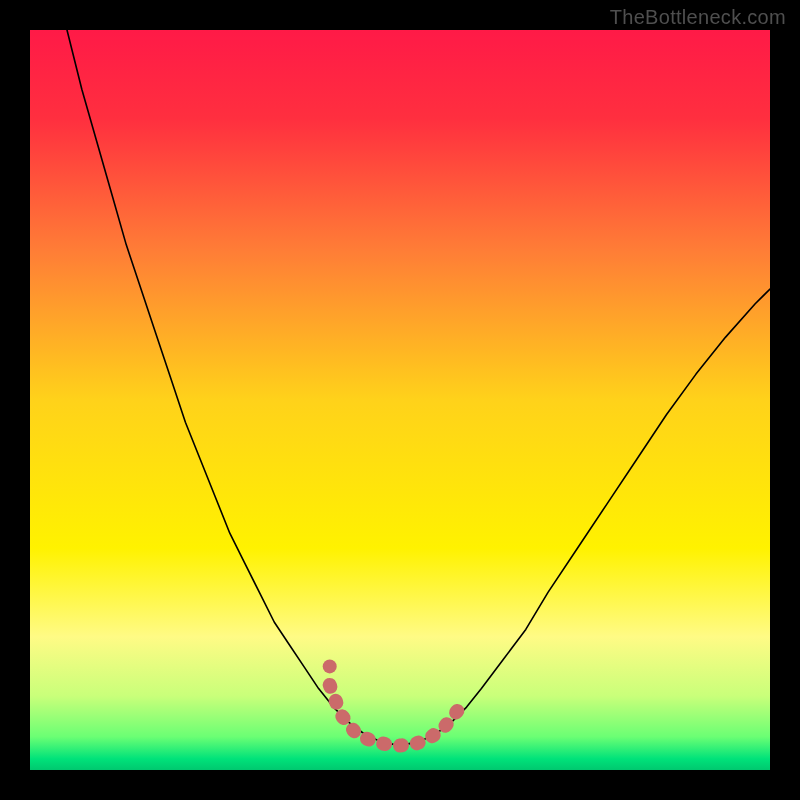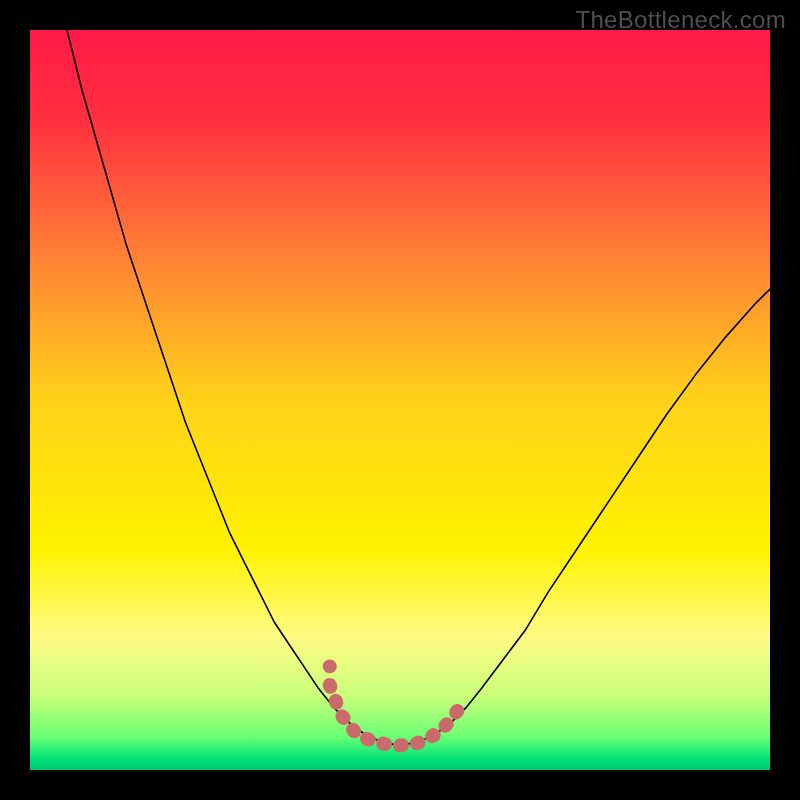--- a/index.html
+++ b/index.html
@@ -22,21 +22,21 @@
     top: 30px;
     width: 740px;
     height: 740px;
     overflow: hidden;
   }
   .watermark {
     position: absolute;
     top: 6px;
     right: 14px;
     color: #4f4f4f;
-    font-size: 24px;
+    font-size: 20px;
     letter-spacing: 0.3px;
     font-weight: 500;
   }
 </style>
 </head>
 <body>
 
 <div class="frame">
   <div class="watermark">TheBottleneck.com</div>
   <div class="plot">

